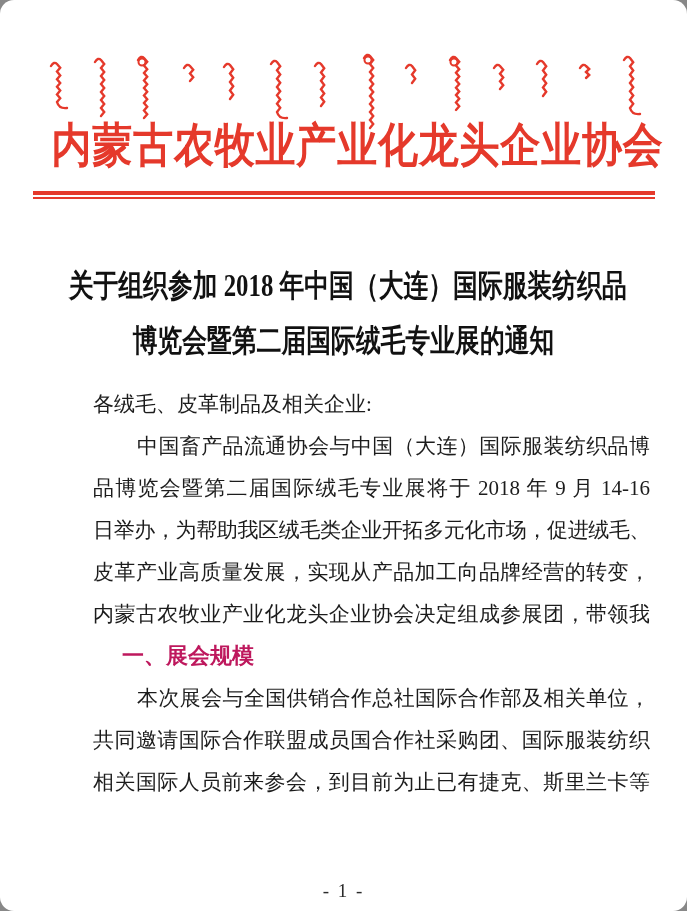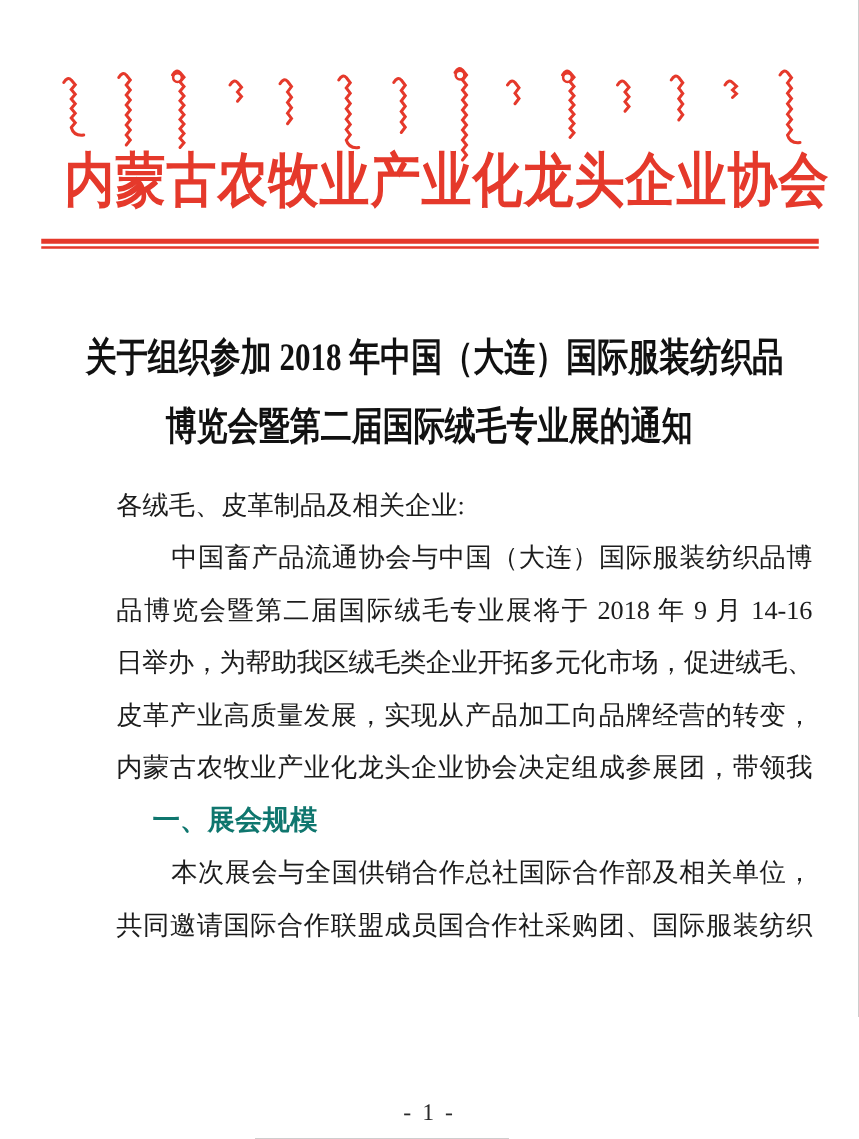--- a/index.html
+++ b/index.html
@@ -1,19 +1,19 @@
 <!DOCTYPE html>
 <html><head>
 <meta charset="utf-8">
 <style>
   html,body{margin:0;padding:0;background:#888;}
   .page{
     position:relative;width:687px;height:911px;background:#ffffff;
     font-family:"Liberation Serif","DejaVu Serif",serif;color:#1c1c1c;
-    overflow:hidden;margin:0 auto;
+    overflow:hidden;margin:0 auto;border-radius:14px;
   }
   #mongolian-banner{position:absolute;top:0;left:0;}
   .org-name{
     position:absolute;top:112px;left:0;width:687px;height:66px;line-height:66px;
     text-align:center;font-weight:bold;font-size:47px;white-space:nowrap;
     transform:scaleX(0.85);letter-spacing:1px;
   }
   .rule{position:absolute;left:33px;width:622px;}
   .rule-thick{top:191px;height:3.5px;}
   .rule-thin{top:197px;height:1.6px;}
@@ -23,21 +23,21 @@
     transform:scaleX(0.8);white-space:nowrap;
   }
   .body-block{position:absolute;top:383px;left:65px;width:557px;font-size:21px;margin-left:28px;}
   .line{height:42px;line-height:42px;}
   .j{text-align:justify;text-align-last:justify;}
   .left{text-align:left;text-align-last:left;}
   .indent{padding-left:44px;}
   .tight{letter-spacing:-0.6px;}
   .heading{
     font-family:"Liberation Sans","DejaVu Sans",sans-serif;font-weight:bold;
-    font-size:22px;padding-left:29px;color:#0f766e;
+    font-size:22px;padding-left:29px;color:#be185d;
   }
   .page-number{
     position:absolute;top:876px;left:0;width:687px;height:30px;line-height:30px;
     text-align:center;font-size:19px;letter-spacing:2px;color:#2a2a2a;
   }
 </style>
 </head>
 <body>
 
 <div class="page">
@@ -75,16 +75,17 @@
   <div class="body-block">
     <div class="line left">各绒毛、皮革制品及相关企业:</div>
     <div class="line j indent">中国畜产品流通协会与中国（大连）国际服装纺织品博</div>
     <div class="line j">品博览会暨第二届国际绒毛专业展将于 2018 年 9 月 14-16</div>
     <div class="line j tight">日举办，为帮助我区绒毛类企业开拓多元化市场，促进绒毛、</div>
     <div class="line j">皮革产业高质量发展，实现从产品加工向品牌经营的转变，</div>
     <div class="line j">内蒙古农牧业产业化龙头企业协会决定组成参展团，带领我</div>
     <div class="line heading">一、展会规模</div>
     <div class="line j indent">本次展会与全国供销合作总社国际合作部及相关单位，</div>
     <div class="line j">共同邀请国际合作联盟成员国合作社采购团、国际服装纺织</div>
+    <div class="line j">相关国际人员前来参会，到目前为止已有捷克、斯里兰卡等</div>
   </div>
 
   <div class="page-number">- 1 -</div>
 </div>
 
 </body></html>

